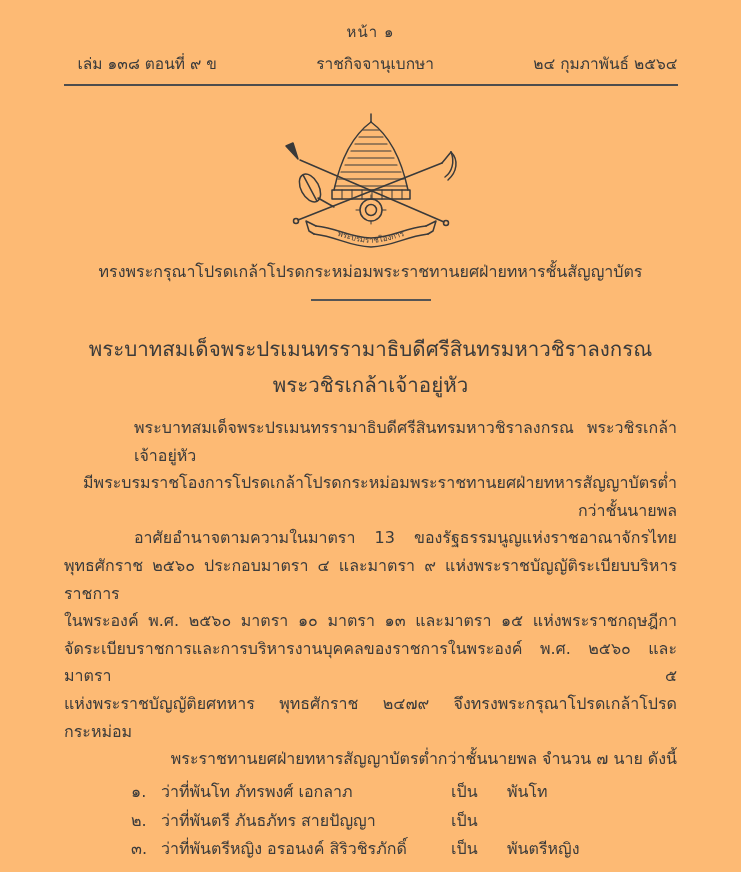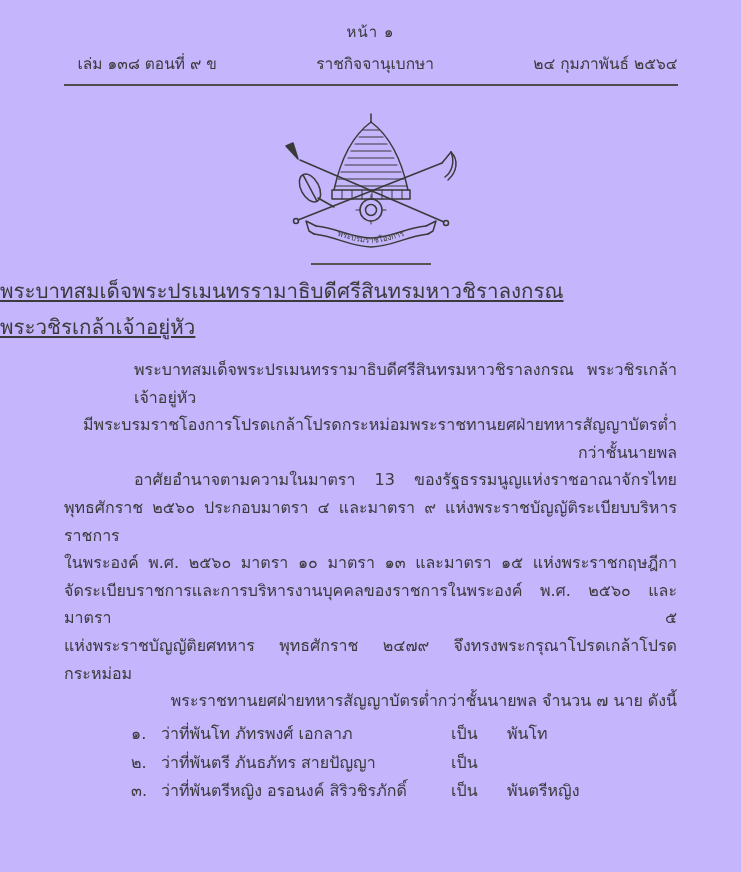--- a/index.html
+++ b/index.html
@@ -2,42 +2,42 @@
 <html><head>
 <meta charset="utf-8">
 <style>
   * { box-sizing: border-box; margin: 0; padding: 0; }
   html, body { background: #ffffff; }
   .page {
     position: relative;
     width: 741px;
     height: 872px;
     margin: 0 auto;
-    background: #c4b5fd;
+    background: #fdba74;
     font-family: "DejaVu Sans", "Liberation Sans", sans-serif;
     color: #3b3b3b;
     overflow: hidden;
   }
   .header { padding-top: 20px; }
   .page-label { text-align: center; font-size: 15px; letter-spacing: 1px; }
   .header-row {
     width: 614px; margin: 7px auto 0;
     display: flex; justify-content: space-between; align-items: flex-end;
     font-size: 15.5px;
   }
   .header-row .vol { padding-left: 14px; }
   .header-rule { width: 614px; margin: 8px auto 0; border-top: 2px solid #4d4d4d; }
 
   .emblem-wrap { display: flex; justify-content: center; margin-top: 24px; height: 138px; }
 
   .doc-title { text-align: center; font-size: 23px; margin-top: 12px; }
   .doc-subtitle { text-align: center; font-size: 16px; margin-top: 11px; }
   .title-divider { width: 120px; margin: 15px auto 0; border-top: 2px solid #555; }
 
-  .king-heading { font-size: 20.5px; line-height: 36px; margin-top: 8px; text-decoration: underline; }
+  .king-heading { text-align: center; font-size: 20.5px; line-height: 36px; margin-top: 30px; }
 
   .body-text { width: 613px; margin: 11px auto 0; font-size: 16px; line-height: 27.6px; }
   .line { text-align: right; }
   .line.j { text-align: justify; text-align-last: justify; }
   .line.indent { padding-left: 70px; }
 
   .rank-list { width: 613px; margin: 5px auto 0; font-size: 16px; }
   .rank-row {
     display: grid;
     grid-template-columns: 30px 290px 56px auto;
@@ -96,20 +96,21 @@
         <path d="M40,116 L30,111 L33,121 L38,124"></path>
         <path d="M150,116 L160,111 L157,121 L152,124"></path>
         <path id="ribbonPath" d="M42,122 C66,125 74,132 95,133 C116,132 124,125 148,122" stroke="none"></path>
       </g>
       <text font-size="8" fill="#3a3a3a" text-anchor="middle">
         <textPath href="#ribbonPath" startOffset="50%">พระบรมราชโองการ</textPath>
       </text>
     </svg>
   </div>
 
+  <div class="doc-subtitle">ทรงพระกรุณาโปรดเกล้าโปรดกระหม่อมพระราชทานยศฝ่ายทหารชั้นสัญญาบัตร</div>
   <div class="title-divider"></div>
 
   <div class="king-heading">
     <div>พระบาทสมเด็จพระปรเมนทรรามาธิบดีศรีสินทรมหาวชิราลงกรณ</div>
     <div>พระวชิรเกล้าเจ้าอยู่หัว</div>
   </div>
 
   <div class="body-text">
     <div class="line j indent">พระบาทสมเด็จพระปรเมนทรรามาธิบดีศรีสินทรมหาวชิราลงกรณ พระวชิรเกล้าเจ้าอยู่หัว</div>
     <div class="line">มีพระบรมราชโองการโปรดเกล้าโปรดกระหม่อมพระราชทานยศฝ่ายทหารสัญญาบัตรต่ำกว่าชั้นนายพล</div>

